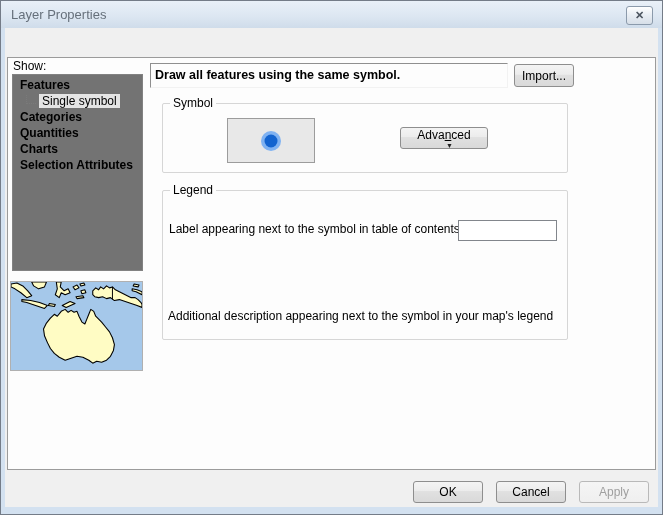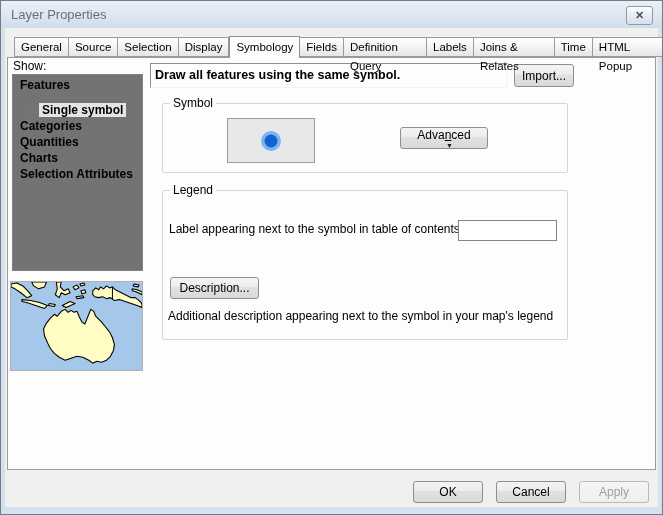--- a/index.html
+++ b/index.html
@@ -19,21 +19,21 @@
     background:linear-gradient(180deg,#ffffff,#f2f2f2 55%,#e5e5e5);border:1px solid #9a9a9a;border-left-width:0;}
   .tab:first-child{border-left-width:1px;}
   .tab.active{height:22px;margin-bottom:0;line-height:21px;background:#fdfdfd;border:1px solid #8f8f8f;border-bottom:none;position:relative;z-index:4;}
   
   .panel{position:absolute;left:7px;top:57px;width:649px;height:413px;background:#fdfdfd;border:1px solid #9b9b9b;z-index:1;}
   .abs{position:absolute;z-index:2;}
   .lbl{font-size:12px;color:#000;}
   
   .listbox{left:12px;top:74px;width:131px;height:197px;background:#737373;border:1px solid #828282;padding-top:2px;}
   .lb-row{height:16px;line-height:16px;font-size:12px;font-weight:bold;padding-left:7px;white-space:nowrap;}
-  .lb-row.child{font-weight:bold;padding-left:0;margin-top:9px;}
+  .lb-row.child{font-weight:normal;padding-left:0;}
   .elbow{display:inline-block;width:10px;height:9px;border-left:1px dotted #7a7a7a;border-bottom:1px dotted #7a7a7a;margin:0 3px 4px 13px;vertical-align:middle;}
   .sel{background:#e4e4e4;padding:0 3px;}
   
   .map{left:10px;top:281px;width:133px;height:90px;border:1px solid #b0b0b0;}
   .map svg{display:block;width:100%;height:100%;}
   .land{fill:#fffcc4;stroke:#000;stroke-width:1.1;stroke-linejoin:round;}
   .map-line{stroke:#000;stroke-width:1;}
   
   .header-box{left:150px;top:63px;width:358px;height:25px;border:1px solid;border-color:#8f8f8f #f2f2f2 #f2f2f2 #8f8f8f;
     font-size:12.5px;font-weight:bold;line-height:22px;padding-left:4px;background:#fdfdfd;white-space:nowrap;}
@@ -68,33 +68,20 @@
     <span class="title-text">Layer Properties</span>
     <button class="close-btn">
       <span class="close-glyph">✕</span>
     </button>
   </div>
 
   <div class="client"></div>
 
   <div class="panel abs"></div>
 
-  <div class="tabs">
-    <div class="tab">General</div>
-    <div class="tab">Source</div>
-    <div class="tab">Selection</div>
-    <div class="tab">Display</div>
-    <div class="tab active">Symbology</div>
-    <div class="tab">Fields</div>
-    <div class="tab">Definition Query</div>
-    <div class="tab">Labels</div>
-    <div class="tab">Joins &amp; Relates</div>
-    <div class="tab">Time</div>
-    <div class="tab">HTML Popup</div>
-  </div>
 
   <div class="abs lbl" style="left:13px;top:59px;">Show:</div>
 
   <div class="abs listbox">
     <div class="lb-row">Features</div>
     <div class="lb-row child">
       <span class="elbow"></span><span class="sel">Single symbol</span>
     </div>
     <div class="lb-row">Categories</div>
     <div class="lb-row">Quantities</div>
@@ -152,21 +139,20 @@
     <span class="drop-arrow">▼</span>
   </button>
 
   <div class="abs groupbox group-legend"></div>
   <span class="abs group-label" style="left:170px;top:184px;">Legend</span>
 
   <div class="abs lbl" style="left:169px;top:222px;">Label appearing next to the symbol in table of contents:</div>
 
   <input class="abs legend-input" type="text" value="" style="">
 
-  <button class="abs btn desc-btn">Description...</button>
 
   <div class="abs lbl" style="left:168px;top:309px;">Additional description appearing next to the symbol in your map's legend</div>
 
   <button class="abs btn footer-btn ok-btn">OK</button>
   <button class="abs btn footer-btn cancel-btn">Cancel</button>
   <button class="abs btn footer-btn apply-btn" disabled="">Apply</button>
 
   <div class="frame-border"></div>
 </div>
 

